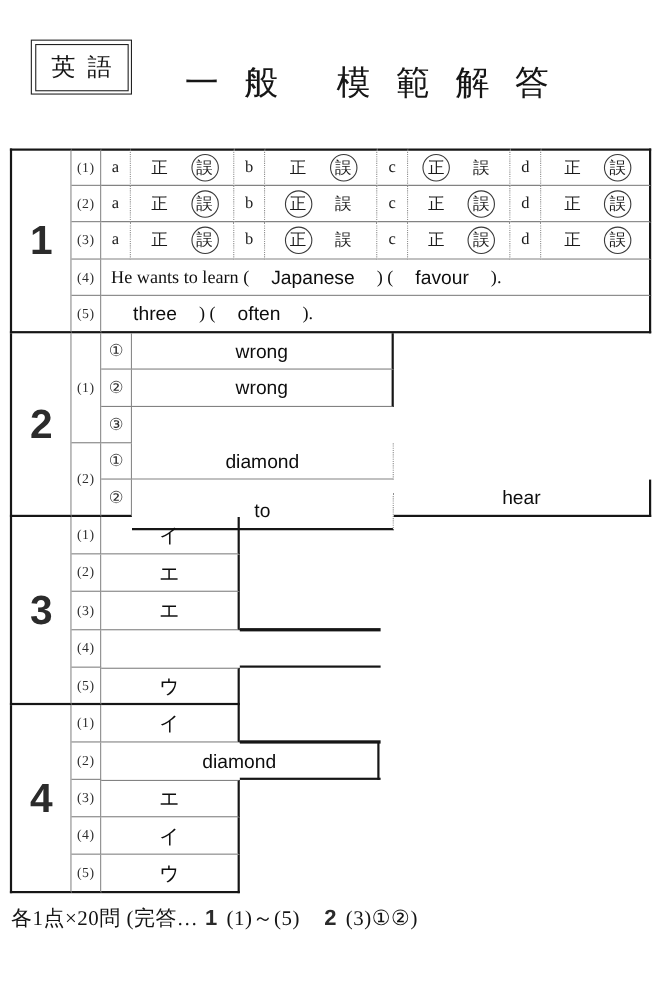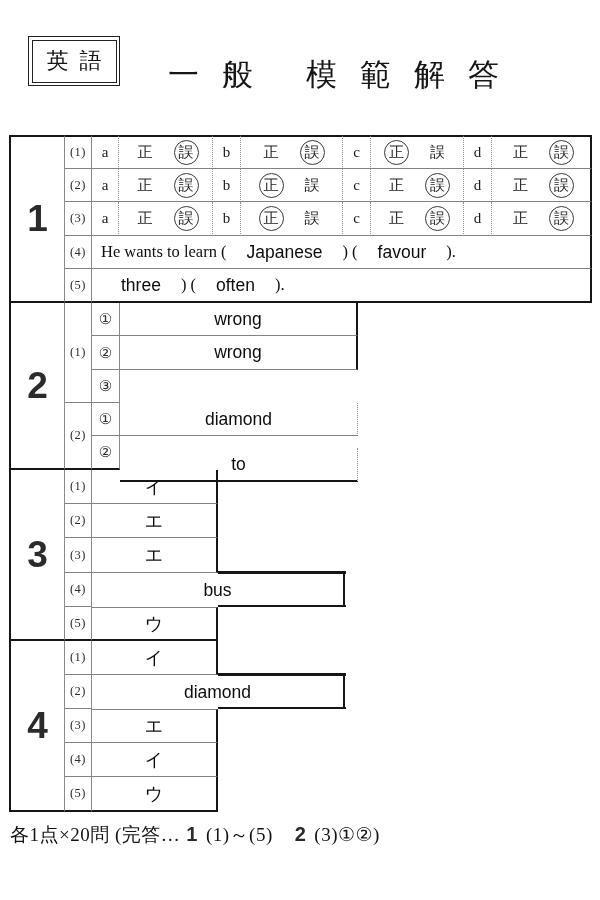--- a/index.html
+++ b/index.html
@@ -142,30 +142,30 @@
   <div class="c tb br answord" style="left:120px;top:303px;width:238px;height:33px">wrong</div>
   <div class="c tb tr cnum" style="left:92px;top:336px;width:28px;height:34px">②</div>
   <div class="c tb br answord" style="left:120px;top:336px;width:238px;height:34px">wrong</div>
   <div class="c tb tr cnum" style="left:92px;top:370px;width:28px;height:33px">③</div>
 
   <div class="c bb tr rlabel" style="left:65px;top:403px;width:27px;height:67px">(2)</div>
   <div class="c tb tr cnum" style="left:92px;top:403px;width:28px;height:33px">①</div>
   <div class="c tb dr answord" style="left:120px;top:403px;width:238px;height:33px">diamond</div>
   <div class="c bb tr cnum" style="left:92px;top:436px;width:28px;height:34px">②</div>
   <div class="c bb dr answord" style="left:120px;top:448px;width:238px;height:34px">to</div>
+  <div class="c bb br answord" style="left:358px;top:436px;width:234px;height:34px">hear</div>
 
   <div class="c bl bb tr secnum" style="left:9px;top:470px;width:56px;height:171px">3</div>
   <div class="c tb tr rlabel" style="left:65px;top:470px;width:27px;height:34px">(1)</div>
   <div class="c tb br kana" style="left:92px;top:470px;width:126px;height:34px">イ</div>
   <div class="c tb tr rlabel" style="left:65px;top:504px;width:27px;height:34px">(2)</div>
   <div class="c tb br kana" style="left:92px;top:504px;width:126px;height:34px">エ</div>
   <div class="c tb tr rlabel" style="left:65px;top:538px;width:27px;height:35px">(3)</div>
   <div class="c tb br kana" style="left:92px;top:538px;width:126px;height:35px">エ</div>
   <div class="c tb tr rlabel" style="left:65px;top:573px;width:27px;height:34px">(4)</div>
-  <div class="c br answord" style="left:92px;top:573px;width:253px;height:34px">bus</div>
   <div class="seg" style="left:218px;top:571px;width:127.5px;height:2.5px"></div>
   <div class="seg" style="left:218px;top:604.5px;width:127.5px;height:2.5px"></div>
   <div class="c bb tr rlabel" style="left:65px;top:607px;width:27px;height:34px">(5)</div>
   <div class="c tt bb br kana" style="left:92px;top:607px;width:126px;height:34px">ウ</div>
 
   <div class="c bl bb tr secnum" style="left:9px;top:641px;width:56px;height:171px">4</div>
   <div class="c tb tr rlabel" style="left:65px;top:641px;width:27px;height:34px">(1)</div>
   <div class="c tb br kana" style="left:92px;top:641px;width:126px;height:34px">イ</div>
   <div class="c tb tr rlabel" style="left:65px;top:675px;width:27px;height:34px">(2)</div>
   <div class="c br answord" style="left:92px;top:675px;width:253px;height:34px">diamond</div>

